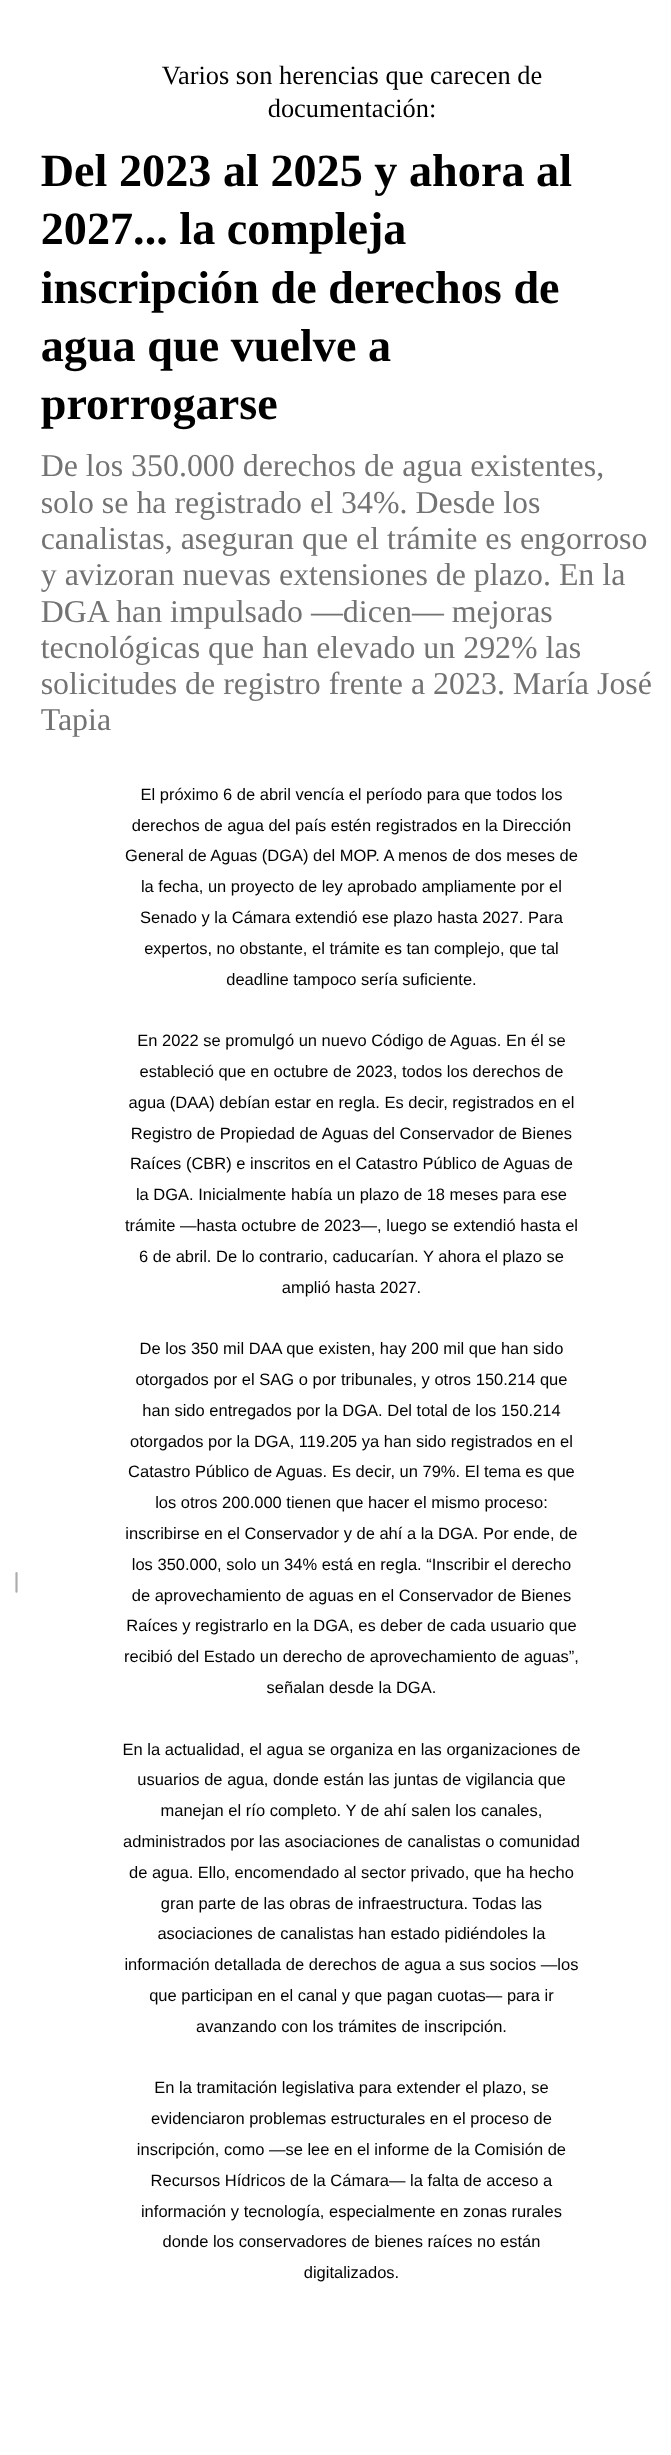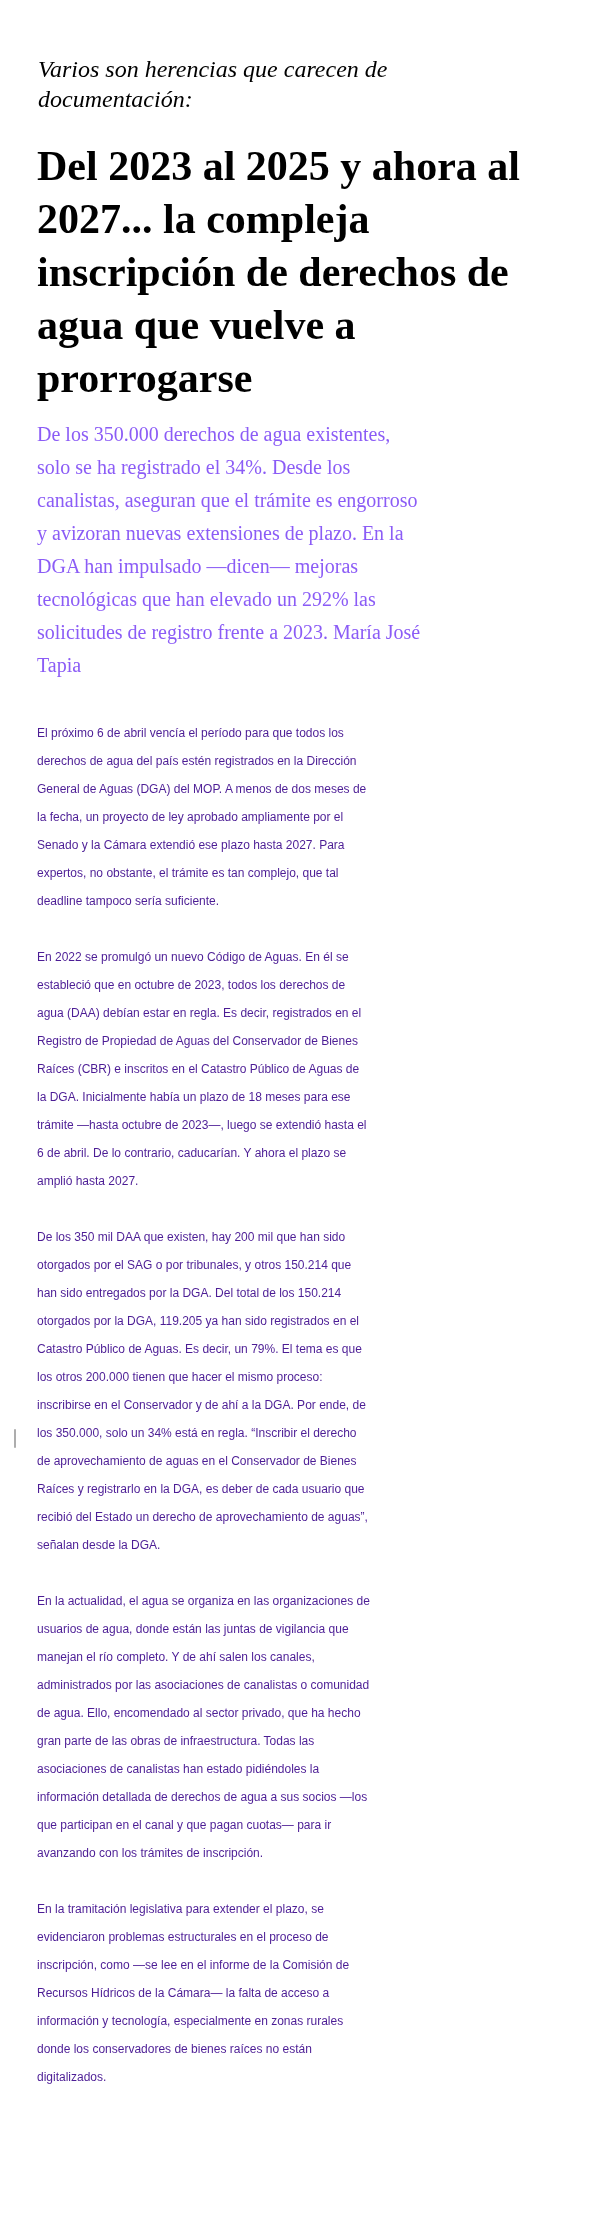--- a/index.html
+++ b/index.html
@@ -14,53 +14,54 @@
     color: #000000;
     -webkit-font-smoothing: antialiased;
   }
   .page {
     box-sizing: border-box;
     width: 610px;
     padding: 54px 8px 30px 37px;
   }
   .kicker {
     font-family: "Liberation Serif", "DejaVu Serif", serif;
-    font-style: italic;
     font-size: 24px;
     line-height: 30px;
     margin: 0 0 0 1px;
     white-space: pre-line;
     color: #000000;
+    text-align: center;
   }
   .headline {
     font-family: "Liberation Serif", "DejaVu Serif", serif;
     font-weight: bold;
     font-size: 42px;
     line-height: 53px;
-    margin: 26px 0 0 0;
+    margin: 16px 0 0 0;
     white-space: pre-line;
     color: #000000;
     letter-spacing: 0;
   }
   .lede {
     font-family: "Liberation Serif", "DejaVu Serif", serif;
     font-weight: normal;
-    font-size: 20px;
+    font-size: 29px;
     line-height: 33px;
     margin: 13px 0 0 0;
     white-space: pre-line;
-    color: #8b5cf6;
+    color: #737373;
   }
   .article-body p {
     font-family: "Liberation Sans", "DejaVu Sans", sans-serif;
-    font-size: 12px;
+    font-size: 15px;
     line-height: 28px;
     margin: 28px 0 0 0;
     white-space: pre-line;
-    color: #4c1d95;
+    color: #000000;
+    text-align: center;
   }
   .article-body p:first-child {
     margin-top: 37px;
   }
   .caret-mark {
     position: absolute;
     left: 14px;
     top: 1429px;
     width: 2px;
     height: 19px;

